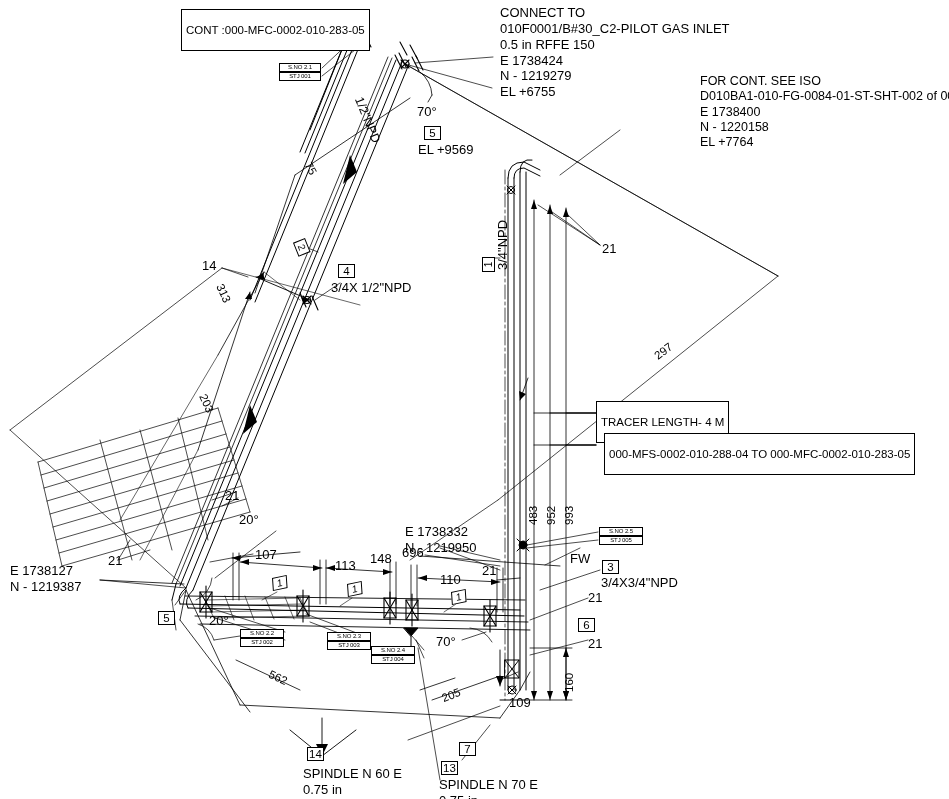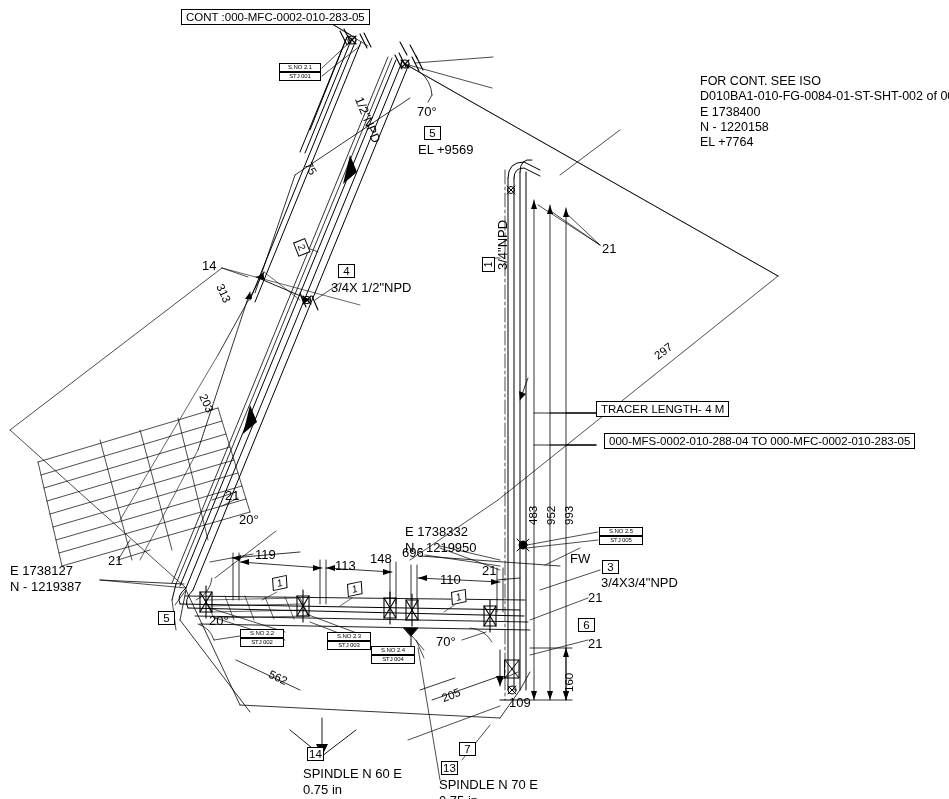--- a/index.html
+++ b/index.html
@@ -37,21 +37,21 @@
     border: 1.2px solid #000;
     box-sizing: border-box;
     display: flex;
     align-items: center;
     justify-content: center;
     background: #fff;
     font-family: "Liberation Sans", sans-serif;
     white-space: pre;
   }
   .tagbox {
-    padding: 1px 4px;
+    padding: 14px 4px;
     font-size: 11.5px;
   }
   .itembox {
     width: 17px;
     height: 14px;
     font-size: 11.5px;
   }
   .itembox-sm {
     width: 15px;
     height: 13px;
@@ -496,20 +496,26 @@
 
       <line x1="238" y1="498" x2="222" y2="506" stroke-width="0.7"></line>
 
     </g>
   </svg>
 
   <div class="boxed tagbox" style="left:181px; top:9px;">
     <span>CONT :000-MFC-0002-010-283-05</span>
   </div>
 
+  <div class="multiline t13" style="left:500px; top:5px;">CONNECT TO
+010F0001/B#30_C2-PILOT GAS INLET
+0.5 in RFFE 150
+E 1738424
+N - 1219279
+EL +6755</div>
 
   <div class="multiline t12" style="left:700px; top:74px;">FOR CONT. SEE ISO
 D010BA1-010-FG-0084-01-ST-SHT-002 of 003
 E 1738400
 N - 1220158
 EL +7764</div>
 
   <div class="snobox" style="left:279px; top:63px; width:42px;">
     <span>S.NO 2.1</span>
   </div>
@@ -567,21 +573,21 @@
 
   <div class="txt t13" style="left:209px; top:613px;">20°</div>
 
   <div class="multiline t13" style="left:10px; top:563px;">E 1738127
 N - 1219387</div>
 
   <div class="boxed itembox" style="left:158px; top:611px;">
     <span>5</span>
   </div>
 
-  <div class="txt t13" style="left:255px; top:547px;">119</div>
+  <div class="txt t13" style="left:255px; top:547px;">107</div>
 
   <div class="txt t13" style="left:335px; top:558px;">113</div>
 
   <div class="txt t13" style="left:370px; top:551px;">148</div>
 
   <div class="txt t13" style="left:402px; top:545px;">696</div>
 
   <div class="txt t13" style="left:440px; top:572px;">110</div>
 
   <div class="txt t13" style="left:482px; top:563px;">21</div>

